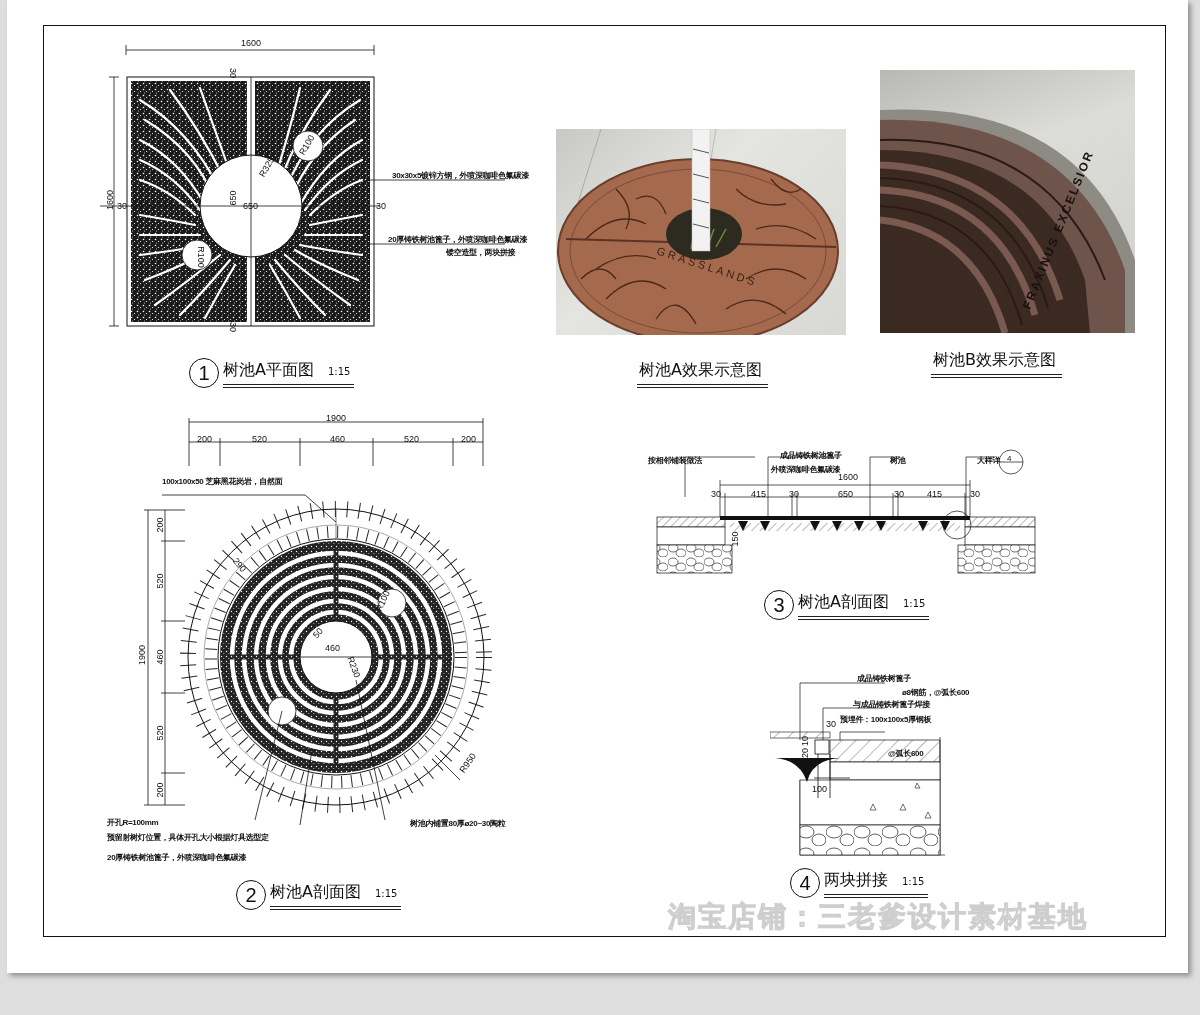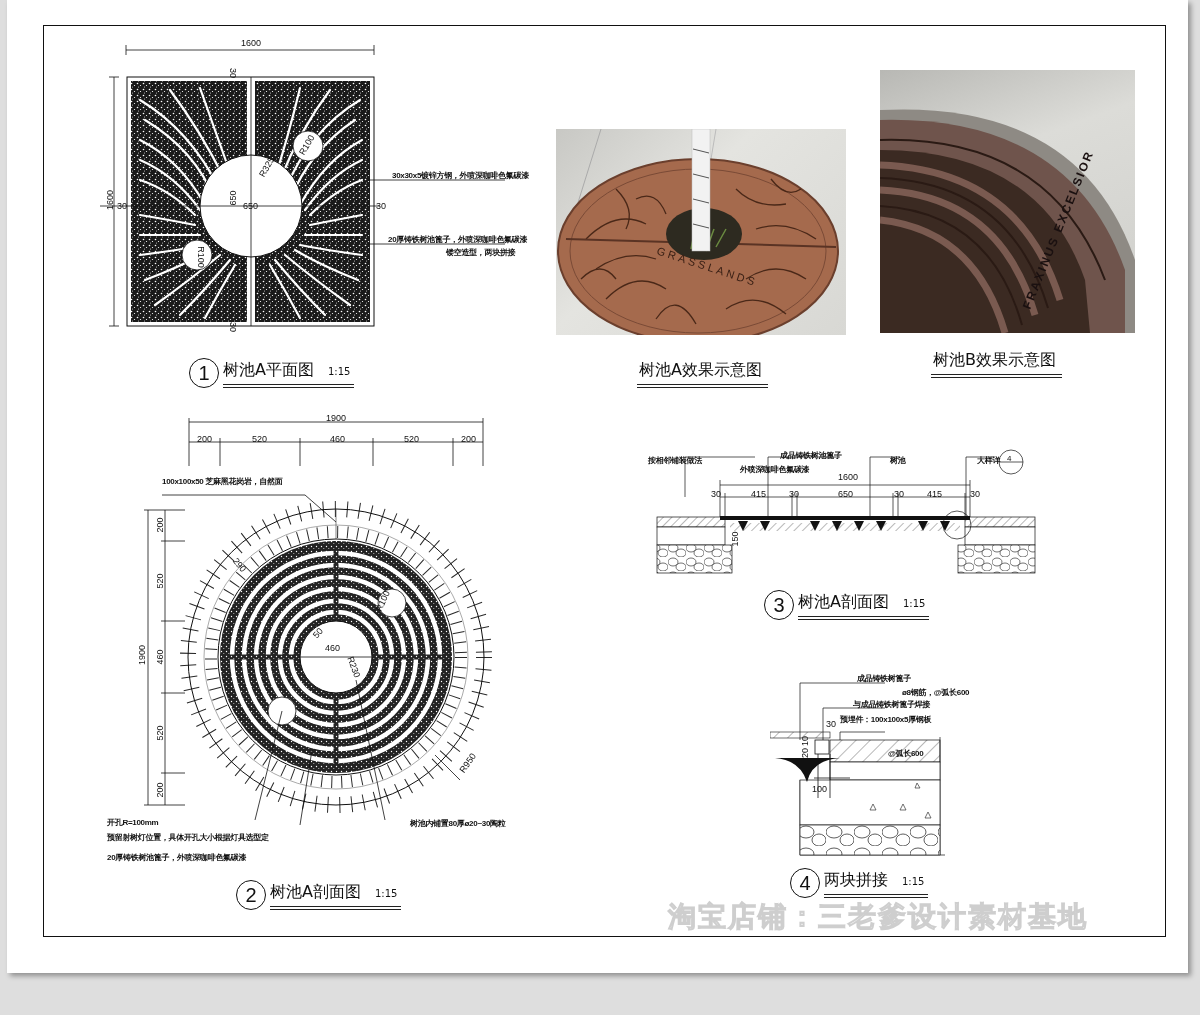--- a/index.html
+++ b/index.html
@@ -312,21 +312,21 @@
       <polygon points="204,76 214,76 209,86"></polygon>
       <polygon points="226,76 236,76 231,86"></polygon>
     <polygon points="268,76 278,76 273,86"></polygon>
       <polygon points="290,76 300,76 295,86"></polygon>
   </g>
   <line x1="80" y1="82" x2="310" y2="82" stroke="url(#hatch)" stroke-width="8"></line>
   <circle cx="307" cy="80" r="14" fill="none" stroke="#111" stroke-width="0.7"></circle>
 </svg>
 <div class="abs cad note" style="left:648px;top:455px">按相邻铺装做法</div>
 <div class="abs cad note" style="left:780px;top:450px">成品铸铁树池篦子</div>
-<div class="abs cad note" style="left:740px;top:464px">外喷深咖啡色氟碳漆</div>
+<div class="abs cad note" style="left:771px;top:464px">外喷深咖啡色氟碳漆</div>
 <div class="abs cad note" style="left:890px;top:455px">树池</div>
 <div class="abs cad note" style="left:977px;top:455px">大样详</div>
 <div class="abs cad" style="left:1007px;top:454px;font-size:8px">4</div>
 <div class="abs cad" style="left:838px;top:472px">1600</div>
 <div class="abs cad" style="left:711px;top:489px">30</div>
 <div class="abs cad" style="left:751px;top:489px">415</div>
 <div class="abs cad" style="left:789px;top:489px">30</div>
 <div class="abs cad" style="left:838px;top:489px">650</div>
 <div class="abs cad" style="left:894px;top:489px">30</div>
 <div class="abs cad" style="left:927px;top:489px">415</div>

